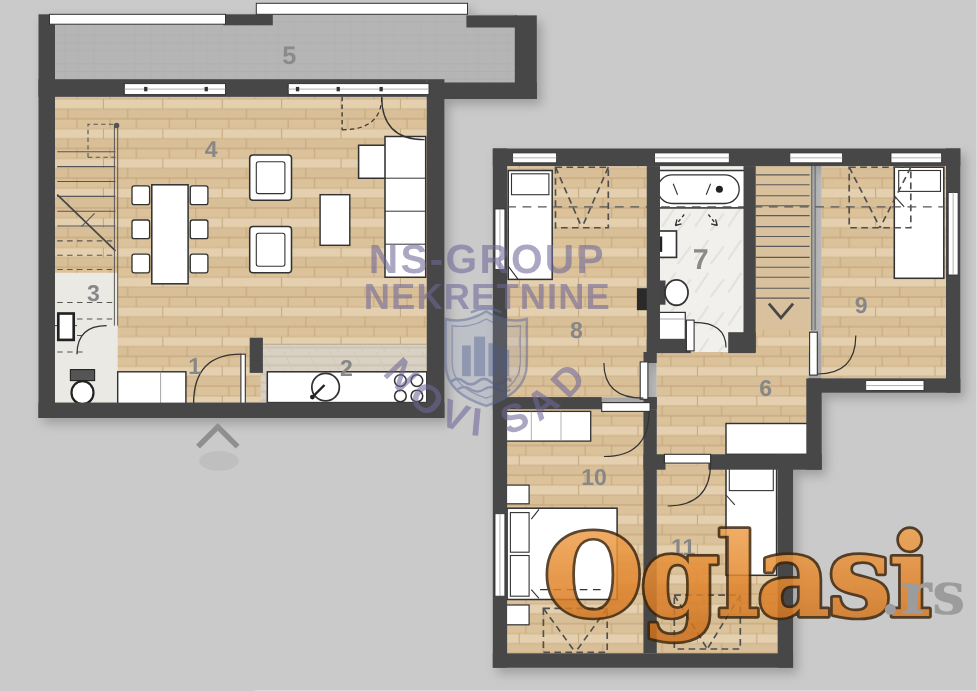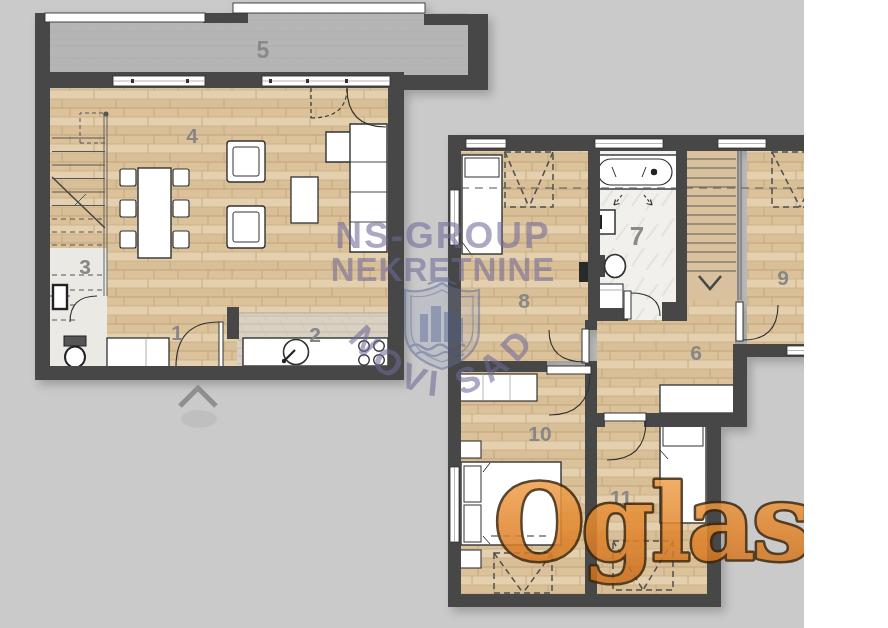--- a/index.html
+++ b/index.html
@@ -1,18 +1,18 @@
 <!DOCTYPE html>
 <html><head>
 <meta charset="utf-8">
 <style>
   html,body{margin:0;padding:0;}
   .stage{
     position:relative;
-    width:804px;height:628px;
+    width:888px;height:628px;
     background:#cacaca;
     overflow:hidden;
     font-family:"Liberation Sans", sans-serif;
   }
   svg{display:block;}
   .rl{font:bold 21px "Liberation Sans",sans-serif;fill:#878787;text-anchor:middle;dominant-baseline:middle;}
   .rl-big{font:bold 26px "Liberation Sans",sans-serif;fill:#8a8a8a;text-anchor:middle;dominant-baseline:middle;}
   .rl-t{font:bold 23px "Liberation Sans",sans-serif;fill:#8a8a8a;text-anchor:middle;dominant-baseline:middle;}
   .wm-l1{font:bold 37px "Liberation Sans",sans-serif;fill:#6f6899;text-anchor:middle;letter-spacing:2px;}
   .wm-l2{font:bold 33px "Liberation Sans",sans-serif;fill:#6f6899;text-anchor:middle;letter-spacing:1px;}

